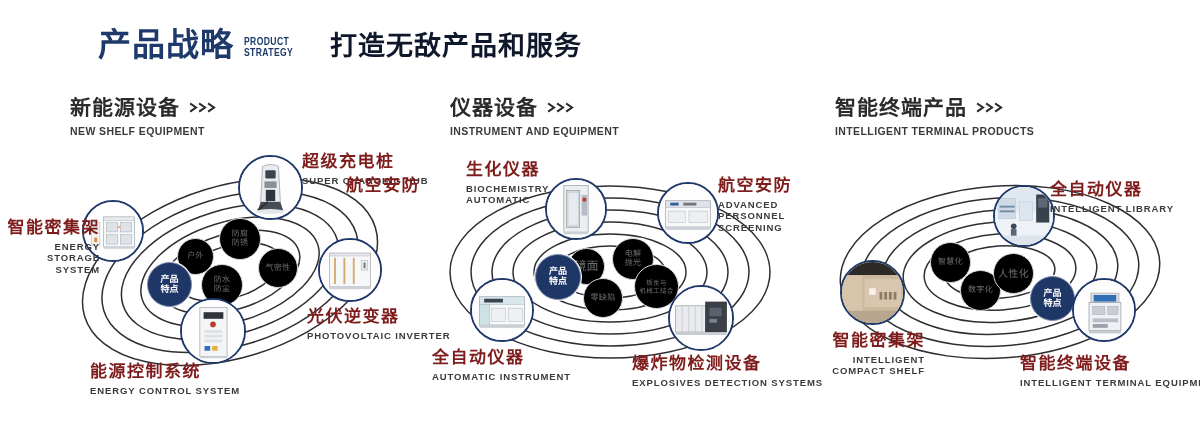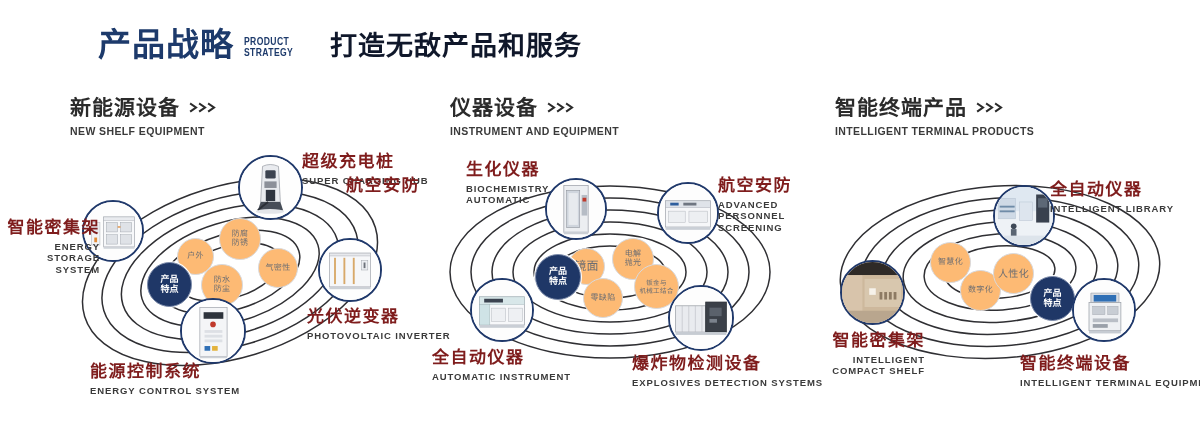--- a/index.html
+++ b/index.html
@@ -44,21 +44,21 @@
   .rings{position:absolute;left:0;top:0;}
   .rings svg{display:block;}
 
   
   .node{position:absolute;border-radius:50%;border:2.4px solid #20396b;
         overflow:hidden;background:#fff;box-sizing:border-box;}
   .node .ph{position:absolute;inset:0;}
 
   
   .feat{
-    position:absolute;border-radius:50%;border:1px solid #d8d9dd;background:#fdba74;
+    position:absolute;border-radius:50%;border:1px solid #d8d9dd;background:#000000;
     box-sizing:border-box;display:flex;align-items:center;justify-content:center;
     text-align:center;color:#6d6e72;line-height:1.12;letter-spacing:.3px;
   }
   .core{
     position:absolute;border-radius:50%;
     background:#1f3767;border:1.5px solid #7d8cab;
     box-sizing:border-box;display:flex;align-items:center;justify-content:center;
     text-align:center;color:#fff;font-weight:bold;line-height:1.1;
     box-shadow:0 0 0 1px #ffffff;
   }

